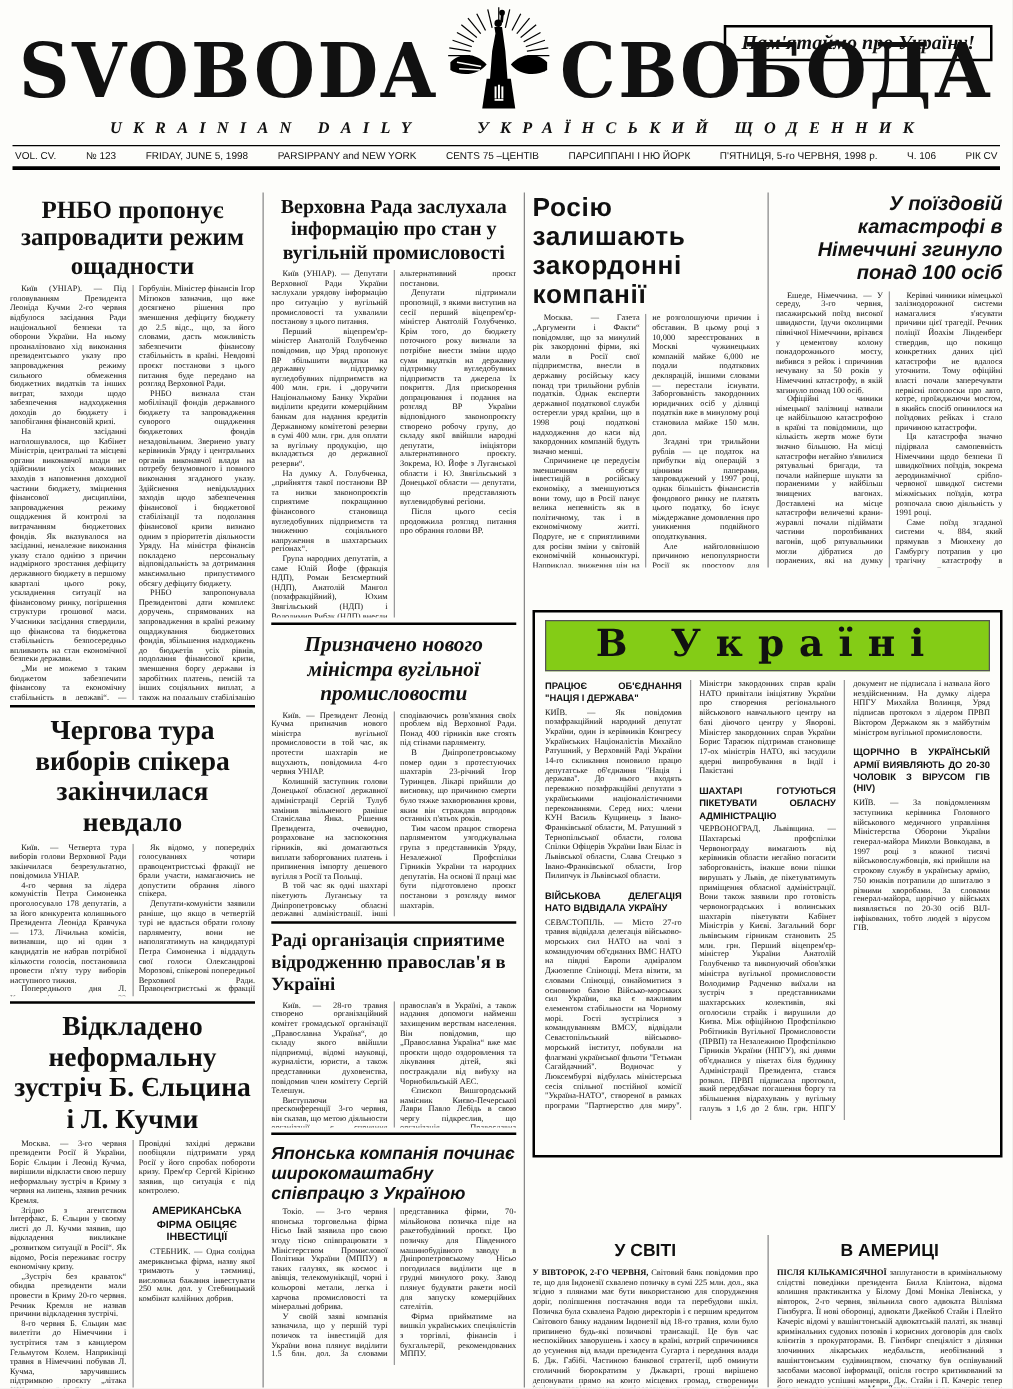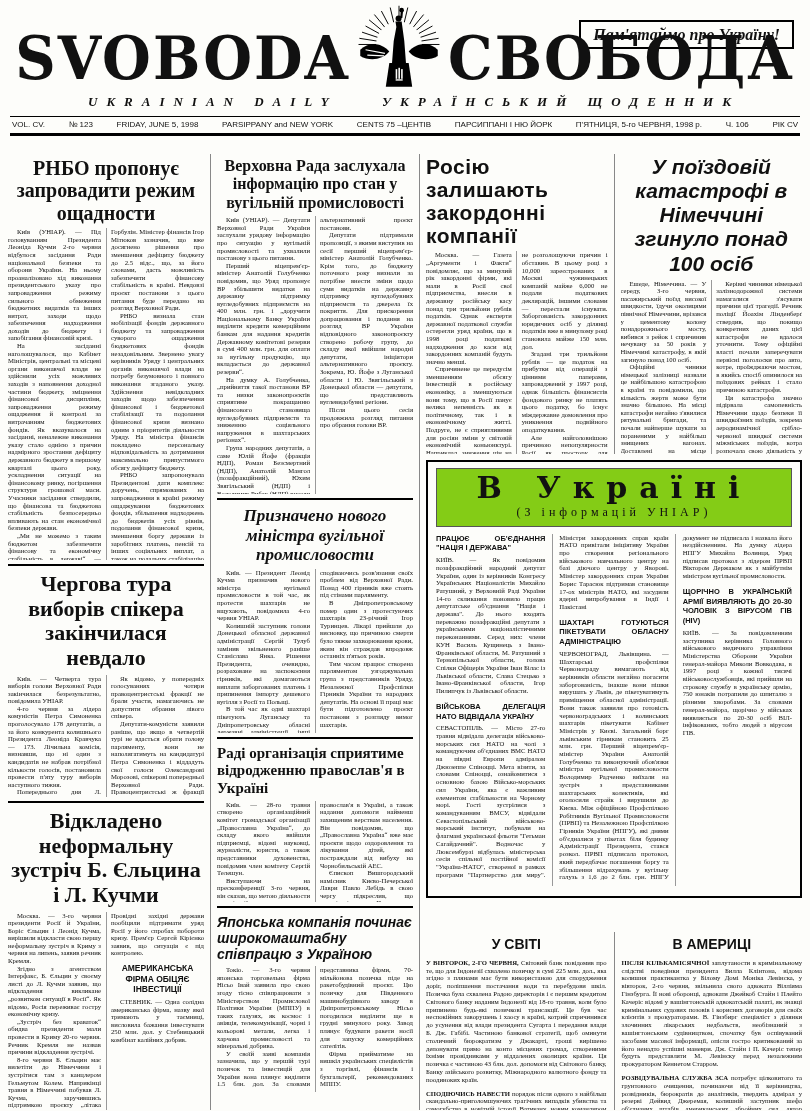--- a/index.html
+++ b/index.html
@@ -15,33 +15,33 @@
   .subtitles{display:flex;justify-content:space-between;padding:2px 60px 0 78px;}
   .subtitles span{font:bold italic 13px/1.2 "Liberation Serif",serif;letter-spacing:9px;}
   .dateline{display:flex;justify-content:space-between;align-items:center;
             border-top:1px solid #000;border-bottom:3px solid #000;
             margin-top:6px;padding:4px 2px;font:8px/1 "Liberation Sans",sans-serif;white-space:nowrap;}
   
   .content{display:flex;height:956px;padding:0 8px;gap:0;}
   .ncol{overflow:hidden;}
   .col1,.col2{width:196px;flex:0 0 196px;padding:2px 6px 0 0;border-right:1px solid #888;}
   .col2{padding-left:6px;}
-  .rzone{flex:1;display:flex;flex-direction:column;padding-left:6px;}
+  .rzone{flex:1;display:flex;flex-direction:column;padding-left:6px;gap:28px;}
   .rule{border:none;border-top:2px solid #000;margin:4px 0 5px;}
   article{display:block;overflow:hidden;}
   .hl{font-weight:bold;text-align:center;margin:1px 0 4px;}
   .hl-a{font-size:20px;line-height:1.12;}
   .hl-b{font-size:22px;line-height:1.12;}
   .hl-rada{font-size:16px;line-height:1.15;}
   .hl-min{font-size:17px;line-height:1.15;font-style:italic;}
   .hl-orth{font-size:15px;line-height:1.15;text-align:left;}
   .hl-japan{font-size:14px;line-height:1.15;font-style:italic;text-align:left;
             font-family:"Liberation Sans",sans-serif;}
   .hl-rus{font-size:21px;line-height:1.1;text-align:left;font-family:"Liberation Sans",sans-serif;letter-spacing:.5px;}
-  .hl-train{font-size:21px;line-height:1.15;font-style:italic;text-align:center;
+  .hl-train{font-size:16px;line-height:1.15;font-style:italic;text-align:right;
             font-family:"Liberation Sans",sans-serif;}
   .body2{columns:2;column-gap:10px;column-rule:1px solid #999;column-fill:auto;
          font-size:6.7px;line-height:7.6px;text-align:justify;overflow:hidden;}
   .body2 p,.ubody p,.wires p{margin:0;text-indent:9px;}
   .subhead{font:bold 8.5px/1.25 "Liberation Sans",sans-serif;text-align:center;margin:6px 0 3px;
            break-inside:avoid;}
   
   .a-rnbo{height:404px;}   .a-spiker{height:226px;} .a-yeltsin{flex:1;}
   .a-rada{height:338px;}   .a-min{height:228px;}    .a-orth{height:158px;} .a-japan{flex:1;}
   .row-top{display:flex;height:300px;flex:0 0 300px;}
@@ -246,21 +246,20 @@
               <p>Керівні чинники німецької залізнодорожної системи намагалися з'ясувати причини цієї трагедії. Речник поліції Йоахім Лінденберґ ствердив, що покищо конкретних даних цієї катастрофи не вдалося уточнити. Тому офіційні власті почали заперечувати первісні поголоски про авто, котре, проїжджаючи мостом, в якийсь спосіб опинилося на поїздових рейках і стало причиною катастрофи.</p>
               <p>Ця катастрофа значно підірвала самопевність Німеччини щодо безпеки її швидкоїзних поїздів, зокрема аеродинамічної срібло-червоної швидкої системи міжміських поїздів, котра розпочала свою діяльність у 1991 році.</p>
               <p>Саме поїзд згаданої системи ч. 884, який прямував з Мюнхену до Гамбургу потрапив у цю трагічну катастрофу в містечку Ешеде недалеко Ганноверу в год. 10:59 перед полуднем.</p>
             </div>
         </article>
       </div>
 
       <section class="ukr-box">
         <div class="ukr-band">
           <div class="ukr-title">В Україні</div>
-          <div class="ukr-sub">(З інформацій УНІАР)</div>
         </div>
         <div class="ukr-cols">
           <div class="ukr-item">
             <h4>ПРАЦЮЄ ОБ'ЄДНАННЯ "НАЦІЯ І ДЕРЖАВА"</h4>
             <div>
                 <p>КИЇВ. — Як повідомив позафракційний народний депутат України, один із керівників Конгресу Українських Націоналістів Михайло Ратушний, у Верховній Раді України 14-го скликання поновило працю депутатське об'єднання "Нація і держава". До нього входять переважно позафракційні депутати з українськими націоналістичними переконаннями. Серед них: члени КУН Василь Кущинець з Івано-Франківської области, М. Ратушний з Тернопільської области, голова Спілки Офіцерів України Іван Білас із Львівської области, Слава Стецько з Івано-Франківської области, Ігор Пилипчук із Львівської области.</p>
               </div>
           </div>
           <div class="ukr-item">
             <h4>ВІЙСЬКОВА ДЕЛЕГАЦІЯ НАТО ВІДВІДАЛА УКРАЇНУ</h4>

